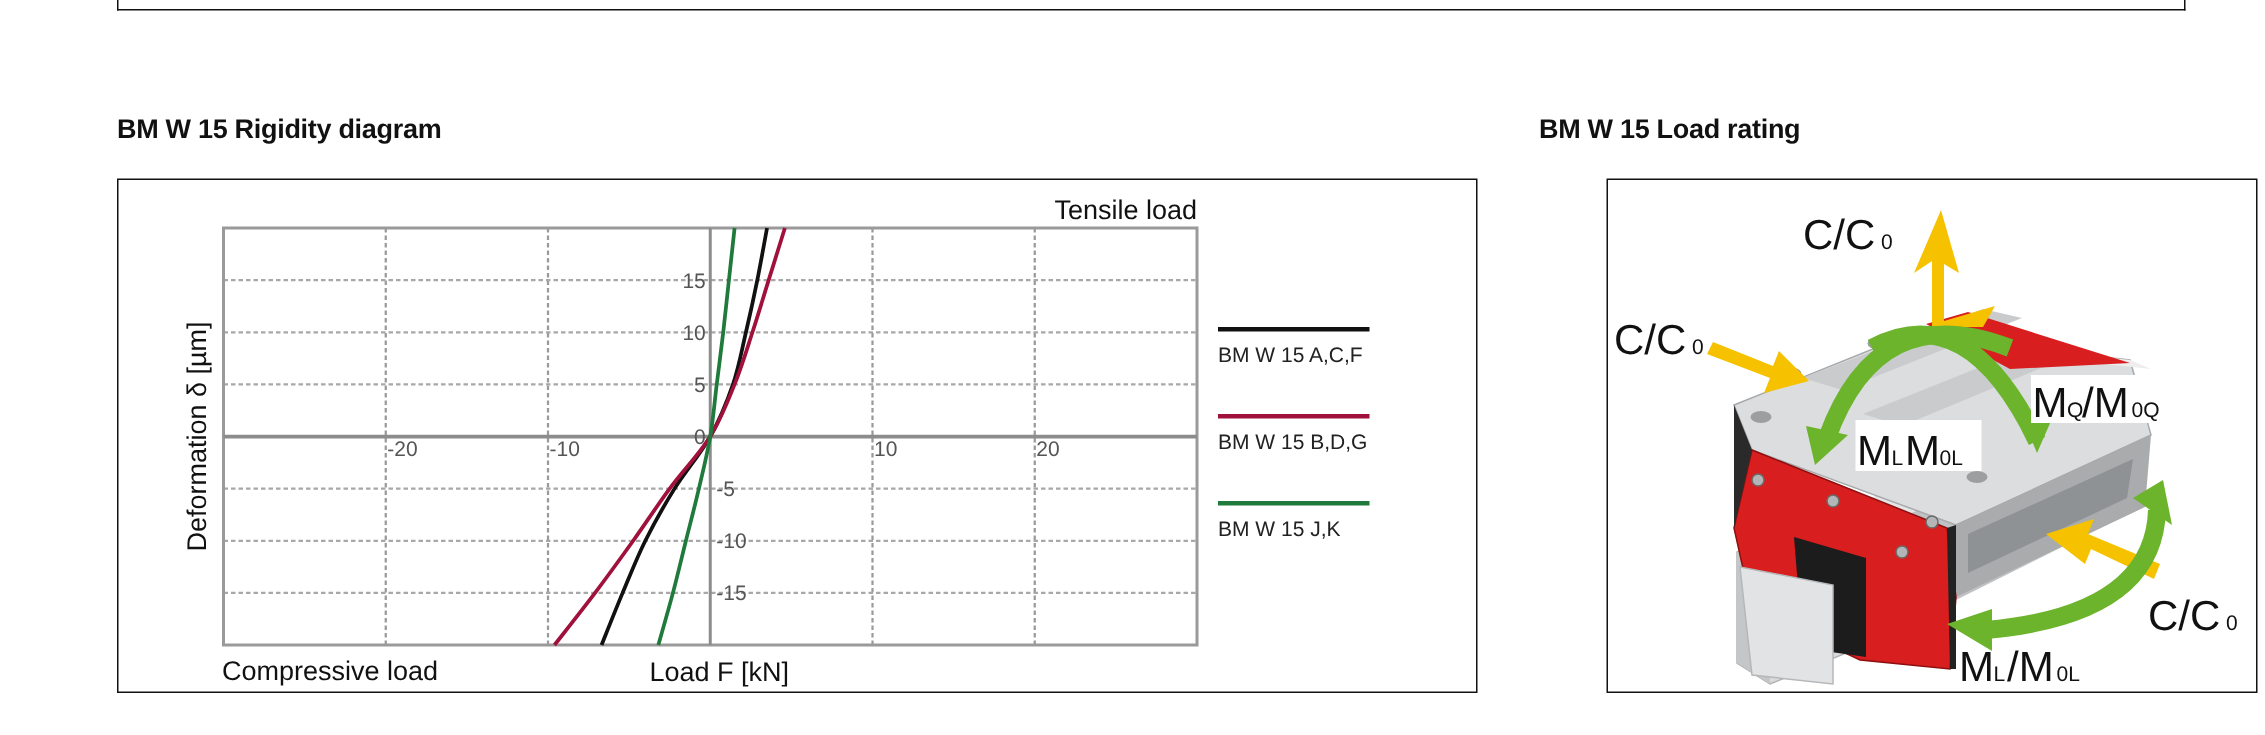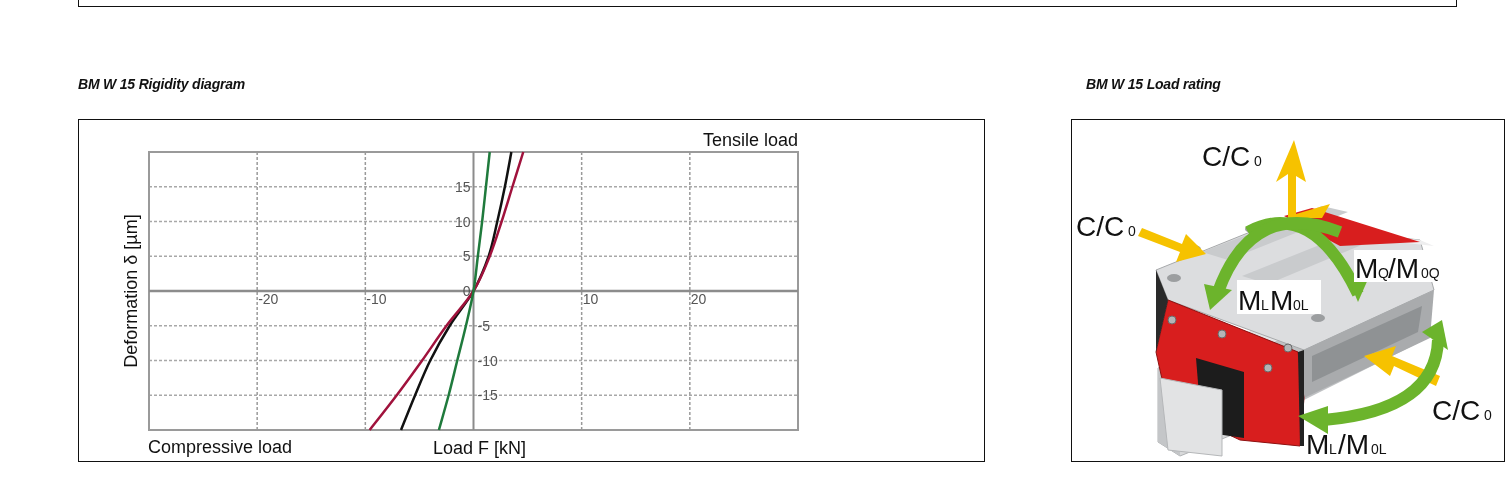--- a/index.html
+++ b/index.html
@@ -1,34 +1,34 @@
 <!DOCTYPE html>
 <html><head>
 <meta charset="utf-8">
 <style>
   html, body { margin: 0; padding: 0; background: #ffffff; }
   body { width: 1510px; height: 490px; position: relative; overflow: hidden; font-family: "DejaVu Sans", sans-serif; color: #111; }
   .top-frame { position: absolute; left: 78px; top: -2px; width: 1377px; height: 8px; border: 1px solid #111; border-top: none; }
-  .section-title { position: absolute; top: 76px; font-size: 14px; font-weight: bold; color: #111; letter-spacing: -0.2px; font-family: "Liberation Sans", sans-serif; font-style: italic; }
+  .section-title { position: absolute; top: 76px; font-size: 18px; font-weight: bold; color: #111; letter-spacing: -0.2px; font-family: "Liberation Sans", sans-serif; }
   .panel { position: absolute; border: 1px solid #111; background: #fff; }
   #chart-panel { left: 78px; top: 119px; width: 905px; height: 341px; }
   #rating-panel { left: 1071px; top: 119px; width: 432px; height: 341px; }
   svg text { font-family: "Liberation Sans", sans-serif; }
   .legend { position: absolute; left: 733px; top: 98px; width: 120px; }
   .legend-item { position: relative; height: 58px; }
   .legend-line { position: absolute; left: 0; top: 0; width: 101px; height: 3px; }
   .legend-label { position: absolute; left: 0; top: 10px; font-size: 14px; color: #222; white-space: nowrap; font-family: "Liberation Sans", sans-serif; }
 </style>
 </head>
 <body>
 
 <div class="top-frame"></div>
 
 <div class="section-title" style="left:78px;">BM W 15 Rigidity diagram</div>
-<div class="section-title" style="left:1086px;">BM W 15 Load rating</div>
+<div class="section-title" style="left:1026px;">BM W 15 Load rating</div>
 
 <div class="panel" id="chart-panel">
   <svg id="chart-svg" width="905" height="341">
     <g id="grid">
         <line x1="178.16666666666666" x2="178.16666666666666" y1="32" y2="310" stroke="#9a9a9a" stroke-width="1.5" stroke-dasharray="3,2"></line>
         <line x1="286.3333333333333" x2="286.3333333333333" y1="32" y2="310" stroke="#9a9a9a" stroke-width="1.5" stroke-dasharray="3,2"></line>
         <line x1="502.66666666666663" x2="502.66666666666663" y1="32" y2="310" stroke="#9a9a9a" stroke-width="1.5" stroke-dasharray="3,2"></line>
         <line x1="610.8333333333334" x2="610.8333333333334" y1="32" y2="310" stroke="#9a9a9a" stroke-width="1.5" stroke-dasharray="3,2"></line>
         <line x1="70" x2="719" y1="275.25" y2="275.25" stroke="#a8a8a8" stroke-width="1.5" stroke-dasharray="3,2"></line>
         <line x1="70" x2="719" y1="240.5" y2="240.5" stroke="#a8a8a8" stroke-width="1.5" stroke-dasharray="3,2"></line>
@@ -59,20 +59,34 @@
         <path d="M322.02833333333336 310 C324.37194444444447 304.2083333333333,331.2225 286.8333333333333,336.09000000000003 275.25 C340.95750000000004 263.6666666666667,345.46444444444444 252.08333333333334,351.23333333333335 240.5 C357.00222222222226 228.91666666666666,363.4922222222222 217.33333333333334,370.7033333333333 205.75 C377.9144444444444 194.16666666666666,388.01 182.58333333333334,394.5 171 C400.99 159.41666666666666,405.6772222222222 147.83333333333334,409.6433333333333 136.25 C413.6094444444444 124.66666666666667,415.5925000000001 113.08333333333333,418.29666666666674 101.5 C421.0008333333334 89.91666666666667,423.52472222222224 78.33333333333333,425.86833333333334 66.75 C428.21194444444444 55.166666666666664,431.2766666666667 37.791666666666664,432.35833333333335 32" stroke="#111111" stroke-width="2.5" fill="none"></path>
         <path d="M290.65999999999997 310 C295.1669444444444 304.2083333333333,308.9581944444444 286.8333333333333,317.70166666666665 275.25 C326.4451388888889 263.6666666666667,334.8280555555556 252.08333333333334,343.12083333333334 240.5 C351.4136111111111 228.91666666666666,358.8951388888889 217.33333333333334,367.4583333333333 205.75 C376.02152777777775 194.16666666666666,387.2888888888889 182.58333333333334,394.5 171 C401.7111111111111 159.41666666666666,406.0377777777778 147.83333333333334,410.725 136.25 C415.4122222222222 124.66666666666667,418.8375 113.08333333333333,422.62333333333333 101.5 C426.4091666666667 89.91666666666667,429.8344444444445 78.33333333333333,433.44000000000005 66.75 C437.0455555555556 55.166666666666664,442.4538888888889 37.791666666666664,444.25666666666666 32" stroke="#a0123c" stroke-width="2.5" fill="none"></path>
         <path d="M359.88666666666666 310 C361.50916666666666 304.2083333333333,366.55694444444447 286.8333333333333,369.62166666666667 275.25 C372.68638888888887 263.6666666666667,375.3905555555555 252.08333333333334,378.275 240.5 C381.15944444444443 228.91666666666666,384.2241666666667 217.33333333333334,386.92833333333334 205.75 C389.6325 194.16666666666666,392.51694444444445 182.58333333333334,394.5 171 C396.48305555555555 159.41666666666666,397.3844444444444 147.83333333333334,398.8266666666666 136.25 C400.2688888888888 124.66666666666667,401.80125 113.08333333333333,403.1533333333333 101.5 C404.50541666666663 89.91666666666667,405.6772222222222 78.33333333333333,406.93916666666667 66.75 C408.2011111111111 55.166666666666664,410.0940277777778 37.791666666666664,410.725 32" stroke="#1f7a3c" stroke-width="2.5" fill="none"></path>
       </g>
     <text id="tensile-label" x="719" y="26" font-size="18" text-anchor="end" fill="#111">Tensile load</text>
     <text id="compressive-label" x="69" y="333" font-size="18" fill="#111">Compressive load</text>
     <text id="xlabel" x="354" y="334" font-size="18" fill="#111">Load F [kN]</text>
     <text id="ylabel" x="0" y="0" font-size="18" fill="#111" text-anchor="middle" transform="translate(58,171) rotate(-90)">Deformation δ [µm]</text>
   </svg>
 
+  <div class="legend">
+    <div class="legend-item">
+      <div class="legend-line" style="background:#111111;"></div>
+      <div class="legend-label">BM W 15 A,C,F</div>
+    </div>
+    <div class="legend-item">
+      <div class="legend-line" style="background:#a0123c;"></div>
+      <div class="legend-label">BM W 15 B,D,G</div>
+    </div>
+    <div class="legend-item">
+      <div class="legend-line" style="background:#1f7a3c;"></div>
+      <div class="legend-label">BM W 15 J,K</div>
+    </div>
+  </div>
 </div>
 
 <div class="panel" id="rating-panel">
   <svg width="432" height="341" viewBox="0 0 432 341">
 
     <g>
       <polygon points="86,248 150,222 172,234 172,310 108,336 86,322" fill="#d9dadb" stroke="#b0b2b4" stroke-width="1"></polygon>
       <polygon points="86,248 108,260 108,336 86,322" fill="#c4c6c8"></polygon>
       <polygon points="150,222 330,150 352,162 172,234" fill="#e4e5e6"></polygon>
       <polygon points="172,234 352,162 352,220 172,310" fill="#bfc1c3"></polygon>

